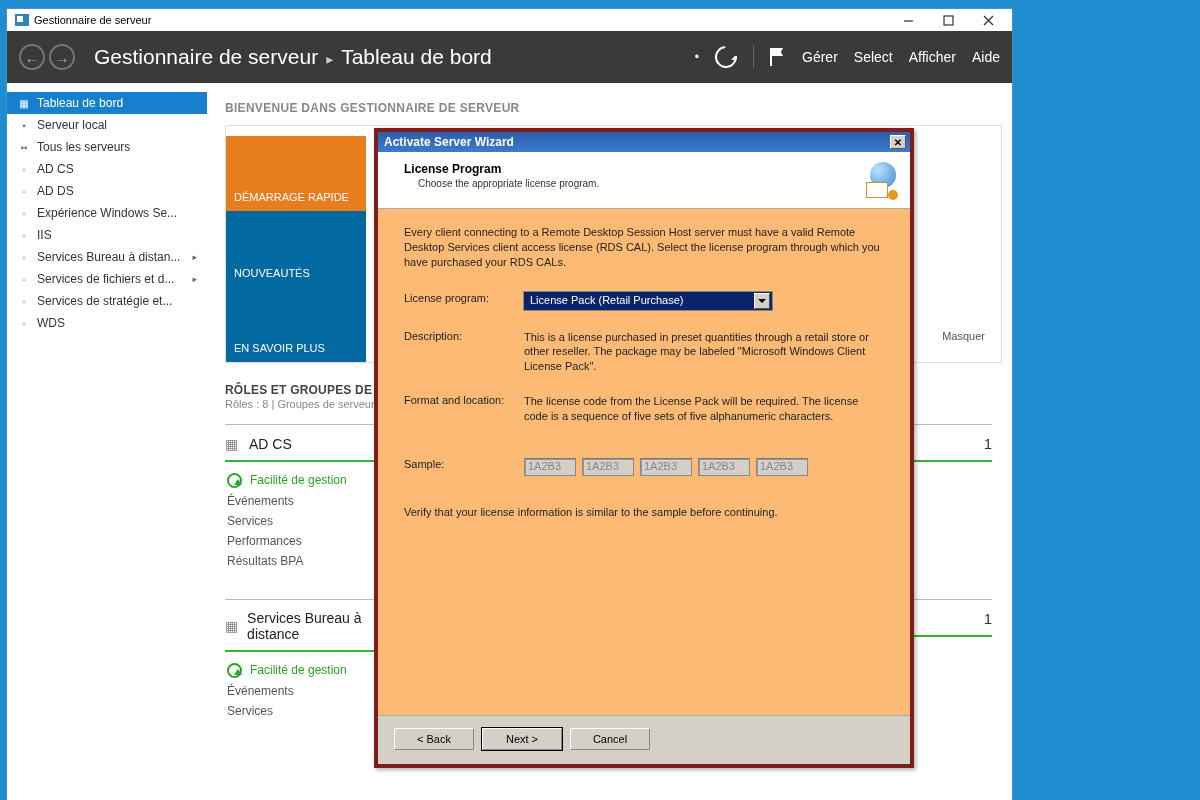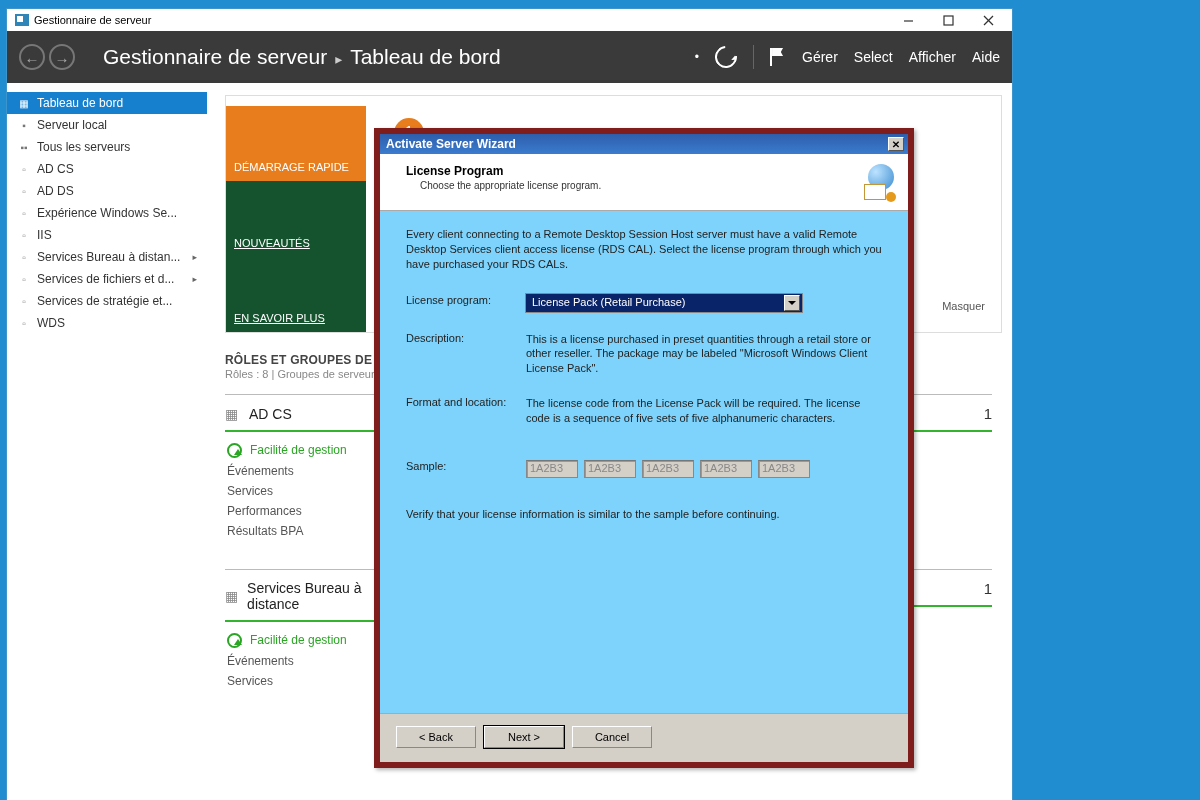--- a/index.html
+++ b/index.html
@@ -7,21 +7,21 @@
 .window { position: absolute; left: 6px; top: 8px; width: 1007px; height: 800px; background: #fff; border: 1px solid #3e95cc; }
 .titlebar { height: 22px; display: flex; align-items: center; justify-content: space-between; padding: 0 4px 0 8px; font-size: 11px; }
 .titlebar-left { display: flex; align-items: center; gap: 5px; }
 .title-icon { width: 14px; height: 12px; background: #2f84b8; position: relative; }
 .title-icon::after { content: ""; position: absolute; width: 6px; height: 6px; background: #fff; top: 2px; left: 2px; }
 .win-controls { display: flex; }
 .win-btn { width: 40px; height: 20px; display: flex; align-items: center; justify-content: center; font-size: 12px; cursor: pointer; }
 .win-btn svg { stroke: #333; stroke-width: 1.2; }
 .toolbar { height: 52px; background: #3a3a3a; color: #fff; display: flex; align-items: center; padding: 0 12px; }
 .nav-btn { width: 26px; height: 26px; border: 2px solid #777; border-radius: 50%; display: flex; align-items: center; justify-content: center; color: #aaa; font-size: 15px; margin-right: 4px; cursor: pointer; }
-.breadcrumb { font-size: 21px; font-weight: 300; margin-left: 24px; color: #fff; }
+.breadcrumb { font-size: 21px; font-weight: 300; margin-left: 15px; color: #fff; }
 .breadcrumb-sep { margin: 0 8px; color: #ccc; font-size: 14px; }
 .toolbar-right { margin-left: auto; display: flex; align-items: center; gap: 16px; }
 .refresh-icon { width: 22px; height: 22px; border: 2px solid #fff; border-radius: 50%; border-top-color: transparent; transform: rotate(40deg); position: relative; cursor: pointer; }
 .refresh-icon::after { content: ""; position: absolute; right: -3px; top: 2px; border: 3px solid transparent; border-left-color: #fff; }
 .flag-icon { width: 16px; height: 18px; border-left: 2px solid #fff; position: relative; top: 0; }
 .flag-icon::before { content: ""; position: absolute; width: 11px; height: 8px; background: #fff; top: 0; left: 0; clip-path: polygon(0 0,100% 0,80% 50%,100% 100%,0 100%); }
 .vbar { width: 1px; height: 24px; background: #666; }
 .tool-link { font-size: 14px; color: #fff; cursor: pointer; }
 .body { display: flex; height: calc(100% - 74px); }
 .sidebar { width: 200px; background: #fff; padding-top: 9px; }
@@ -29,54 +29,54 @@
 .side-item.active { background: #1680cf; color: #fff; }
 .side-item .chevron { margin-left: auto; font-size: 9px; color: #666; }
 .side-icon { width: 14px; height: 12px; display: inline-flex; align-items: center; justify-content: center; font-size: 10px; color: #777; }
 .side-item.active .side-icon { color: #fff; }
 .main { flex: 1; display: flex; flex-direction: column; background: #fff; padding: 12px 10px 0 2px; overflow: hidden; }
 .welcome-label { font-size: 12px; color: #888; font-weight: 600; letter-spacing: .3px; margin: 6px 0 10px 16px; }
 .welcome-box { margin-left: 16px; border: 1px solid #ddd; height: 238px; display: flex; background: #fff; position: relative; }
 .start-col { width: 140px; display: flex; flex-direction: column; margin-top: 10px; }
 .start-seg { flex: 1; color: #fff; font-size: 11px; display: flex; align-items: flex-end; padding: 8px; }
 .start-seg.orange { background: #e77d1d; }
-.start-seg.amber { background: #14532d; text-decoration: underline; }
+.start-seg.amber { background: #0369a1; }
 .circle-num { width: 30px; height: 30px; border-radius: 50%; background: #e77d1d; color: #fff; display: flex; align-items: center; justify-content: center; font-size: 16px; position: absolute; left: 168px; top: 22px; }
 .hide-link { position: absolute; right: 16px; bottom: 20px; font-size: 11px; color: #555; cursor: pointer; }
 .section-title { font-size: 12px; font-weight: 600; color: #444; margin: 20px 0 1px 16px; letter-spacing: .2px; text-transform: uppercase; }
 .section-sub { font-size: 11px; color: #888; margin-left: 16px; }
 .tiles { display: grid; grid-template-columns: repeat(4, 1fr); gap: 12px; margin: 14px 10px 0 16px; }
 .tile { border-top: 1px solid #bbb; padding-top: 10px; }
 .tile-head { display: flex; align-items: center; justify-content: space-between; font-size: 14px; color: #222; padding-bottom: 6px; }
 .tile-head .left { display: flex; align-items: center; gap: 6px; }
 .tile-icon { width: 18px; height: 16px; color: #888; }
 .tile-count { font-size: 15px; color: #333; }
 .tile-sep { height: 2px; background: #33b42e; margin: 2px 0 8px 0; }
 .tile-row { font-size: 12px; color: #555; padding: 3px 0 3px 2px; display: flex; align-items: flex-start; gap: 8px; cursor: pointer; }
 .tile-row.first { color: #2aa524; }
 .status-icon { width: 15px; height: 15px; border: 2px solid #2aa524; border-radius: 50%; position: relative; }
 .status-icon::before { content: ""; position: absolute; top: 2px; left: 5px; border: 4px solid transparent; border-bottom: 6px solid #2aa524; transform: translateY(-2px); }
 
-.wizard { position: absolute; left: 374px; top: 128px; width: 540px; height: 640px; background: #7dd3fc; border: 6px solid #7f1d1d; box-shadow: 2px 2px 4px rgba(0,0,0,.3); display: flex; flex-direction: column; }
+.wizard { position: absolute; left: 374px; top: 128px; width: 540px; height: 640px; background: #fdba74; border: 4px solid #7f1d1d; box-shadow: 2px 2px 4px rgba(0,0,0,.3); display: flex; flex-direction: column; }
 .wiz-title { height: 20px; background: linear-gradient(#2d5eaa,#3b7bcf); color: #fff; font-size: 12px; font-weight: 600; display: flex; align-items: center; padding: 0 4px 0 6px; }
 .wiz-close { margin-left: auto; width: 16px; height: 14px; background: #d4d0c8; border: 1px solid #fff; border-right-color: #555; border-bottom-color: #555; font-size: 10px; display: flex; align-items: center; justify-content: center; cursor: pointer; color: #000; }
 .wiz-header { background: #fff; padding: 10px 12px 10px 26px; display: flex; align-items: flex-start; border-bottom: 1px solid #aaa; }
 .wiz-header-text { flex: 1; }
 .wiz-h1 { font-size: 12px; font-weight: 700; margin-bottom: 2px; }
 .wiz-h2 { font-size: 10px; color: #333; margin-left: 14px; }
 .wiz-icon { width: 40px; height: 36px; position: relative; }
 .wiz-icon .globe { width: 26px; height: 26px; border-radius: 50%; background: radial-gradient(circle at 30% 30%,#bde3ff,#3a8cd0); position: absolute; top: 0; right: 2px; }
 .wiz-icon .doc { width: 22px; height: 16px; background: #fff; border: 1px solid #c59635; position: absolute; bottom: 0; left: 8px; }
 .wiz-icon .seal { width: 10px; height: 10px; background: #e49a1c; border-radius: 50%; position: absolute; bottom: -2px; right: 0; }
 .wiz-body { flex: 1; padding: 16px 26px 10px 26px; font-size: 11px; color: #222; }
 .wiz-intro { margin-bottom: 22px; line-height: 1.35; }
 .wiz-row { display: flex; margin-bottom: 20px; }
 .wiz-label { width: 120px; }
 .wiz-value { flex: 1; line-height: 1.35; }
-.wiz-select { border: 2px solid #0a246a; background: #0a246a; color: #fff; width: 276px; height: 18px; font-size: 11px; display: flex; align-items: center; justify-content: space-between; padding-left: 4px; cursor: pointer; box-shadow: 0 0 0 1px #888; }
+.wiz-select { border: 2px solid #0a246a; background: #0a246a; color: #fff; width: 248px; height: 18px; font-size: 11px; display: flex; align-items: center; justify-content: space-between; padding-left: 4px; cursor: pointer; box-shadow: 0 0 0 1px #888; }
 .wiz-select .arrow { width: 16px; height: 16px; background: #d4d0c8; border: 1px solid #fff; border-right-color: #555; border-bottom-color: #555; display: flex; align-items: center; justify-content: center; }
 .wiz-select .arrow::before { content: ""; border: 4px solid transparent; border-top-color: #000; transform: translateY(2px); }
 .sample-boxes { display: flex; gap: 6px; }
 .sample-box { width: 52px; height: 18px; background: #d4d0c8; border: 1px solid #888; border-top-color: #777; box-shadow: inset 1px 1px 0 #999; color: #888; font-size: 11px; padding-left: 3px; display: flex; align-items: center; }
 .wiz-verify { margin-top: 30px; }
 .wiz-buttons { border-top: 1px solid #aaa; padding: 12px 16px 14px; display: flex; justify-content: flex-start; gap: 8px; background: #d4d0c8; }
 .wiz-btn { width: 80px; height: 22px; background: #d4d0c8; border: 1px solid #888; border-top-color: #fff; border-left-color: #fff; font-size: 11px; cursor: pointer; }
 .wiz-btn.primary { box-shadow: 0 0 0 1px #000; }
 </style>
 </head>
@@ -170,20 +170,21 @@
           <span class="side-icon">▫</span>
           <span>Services de stratégie et...</span>
         </div>
         <div class="side-item">
           <span class="side-icon">▫</span>
           <span>WDS</span>
         </div>
       </div>
 
     <div class="main">
+      <div class="welcome-label">BIENVENUE DANS GESTIONNAIRE DE SERVEUR</div>
       <div class="welcome-box">
         <div class="start-col">
           <div class="start-seg orange">
               <span>DÉMARRAGE RAPIDE</span>
             </div>
           <div class="start-seg amber">
               <span>NOUVEAUTÉS</span>
             </div>
           <div class="start-seg amber">
               <span>EN SAVOIR PLUS</span>

